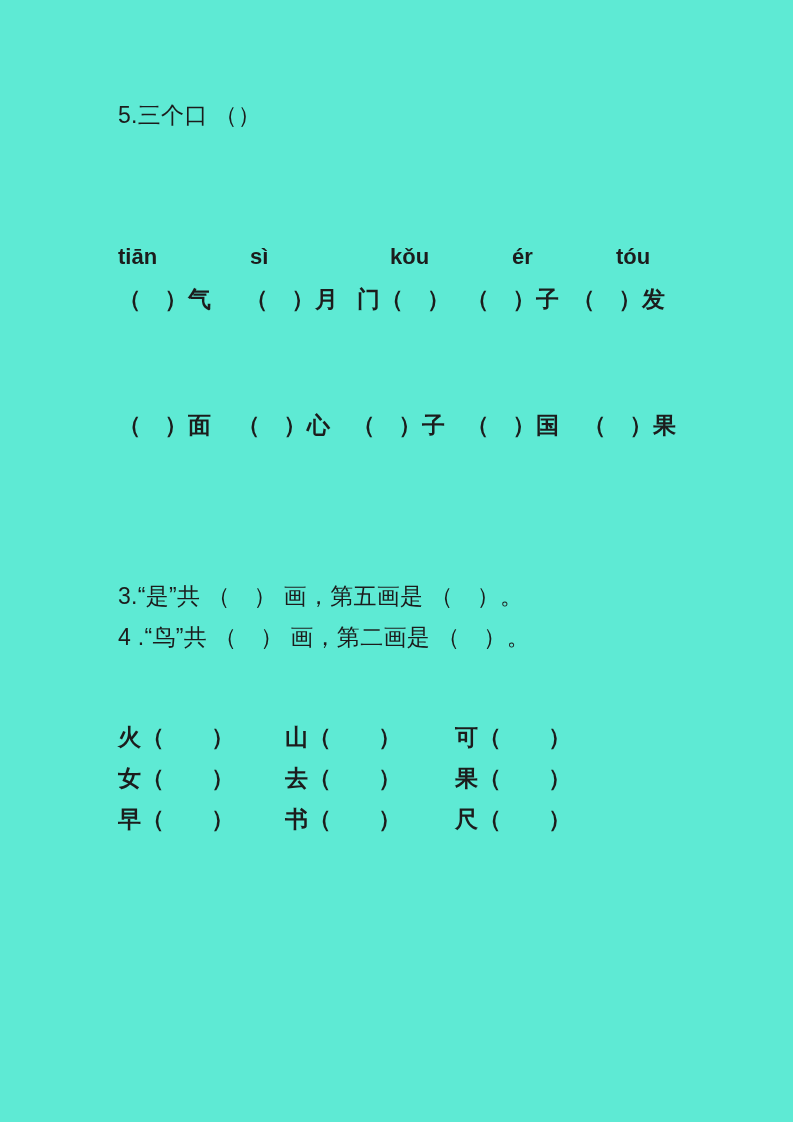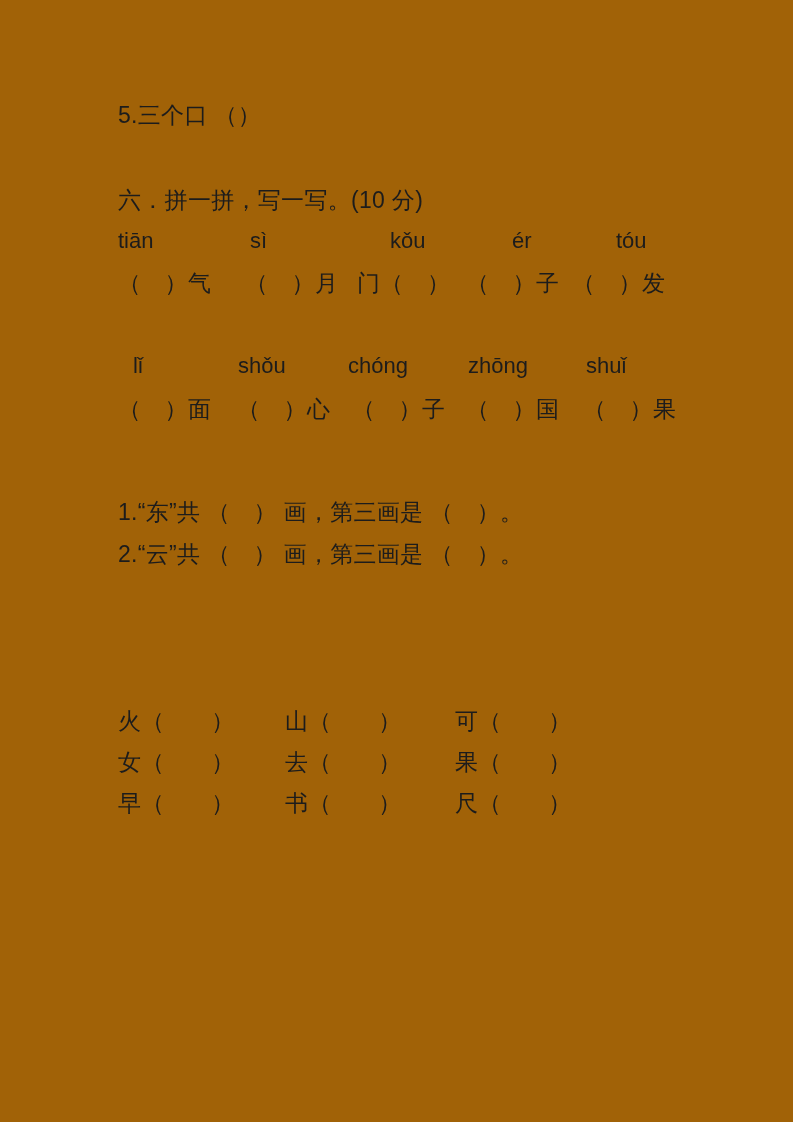--- a/index.html
+++ b/index.html
@@ -1,35 +1,35 @@
 <!DOCTYPE html>
 <html><head>
 <meta charset="utf-8">
 <style>
   html,body{margin:0;padding:0;background:#ffffff;}
   .page{
     position:relative;
     width:793px;
     height:1122px;
-    background:#a16207;
+    background:#5eead4;
     margin:0 auto;
     overflow:hidden;
     font-family:"Liberation Sans","DejaVu Sans",sans-serif;
     color:#1c1c1c;
   }
   .line{
     position:absolute;
     left:118px;
     font-size:23px;
     line-height:28px;
     white-space:pre;
     letter-spacing:0.3px;
   }
   .row{position:absolute;left:0;top:0;width:100%;height:32px;}
-  .row span{position:absolute;top:0;white-space:pre;}
+  .row span{position:absolute;top:16px;white-space:pre;font-weight:bold;}
   .pinyin span{font-size:22px;line-height:26px;}
   .cjkrow span{font-size:23px;line-height:28px;letter-spacing:0.3px;}
 
   
   .l-q5{top:101px}
   .l-q6{top:143px}
   .l-s6t{top:186px}
   .l-s7t{top:455px}
   .l-s7i1{top:498px}
   .l-s7i2{top:540px}
@@ -75,56 +75,48 @@
   #zuci2{top:748px}
   #zuci3{top:789px}
 </style>
 </head>
 <body>
 
 <div class="page">
 
   <div class="line l-q5">5.三个口 （）</div>
 
-  <div class="line l-s6t">六．拼一拼，写一写。(10 分)</div>
 
   <div class="row pinyin" id="pinyin1">
     <span>tiān</span>
     <span>sì</span>
     <span>kǒu</span>
     <span>ér</span>
     <span>tóu</span>
   </div>
 
   <div class="row cjkrow" id="blank1">
     <span>（　）气</span>
     <span>（　）月</span>
     <span>门（　）</span>
     <span>（　）子</span>
     <span>（　）发</span>
   </div>
 
-  <div class="row pinyin" id="pinyin2">
-    <span>lǐ</span>
-    <span>shǒu</span>
-    <span>chóng</span>
-    <span>zhōng</span>
-    <span>shuǐ</span>
-  </div>
 
   <div class="row cjkrow" id="blank2">
     <span>（　）面</span>
     <span>（　）心</span>
     <span>（　）子</span>
     <span>（　）国</span>
     <span>（　）果</span>
   </div>
 
-  <div class="line l-s7i1">1.“东”共 （　） 画，第三画是 （　）。</div>
-  <div class="line l-s7i2">2.“云”共 （　） 画，第三画是 （　）。</div>
+  <div class="line l-s7i3">3.“是”共 （　） 画，第五画是 （　）。</div>
+  <div class="line l-s7i4">4 .“鸟”共 （　） 画，第二画是 （　）。</div>
 
 
   <div class="row cjkrow zuci" id="zuci1">
     <span>火（　　）</span>
     <span>山（　　）</span>
     <span>可（　　）</span>
   </div>
   <div class="row cjkrow zuci" id="zuci2">
     <span>女（　　）</span>
     <span>去（　　）</span>

